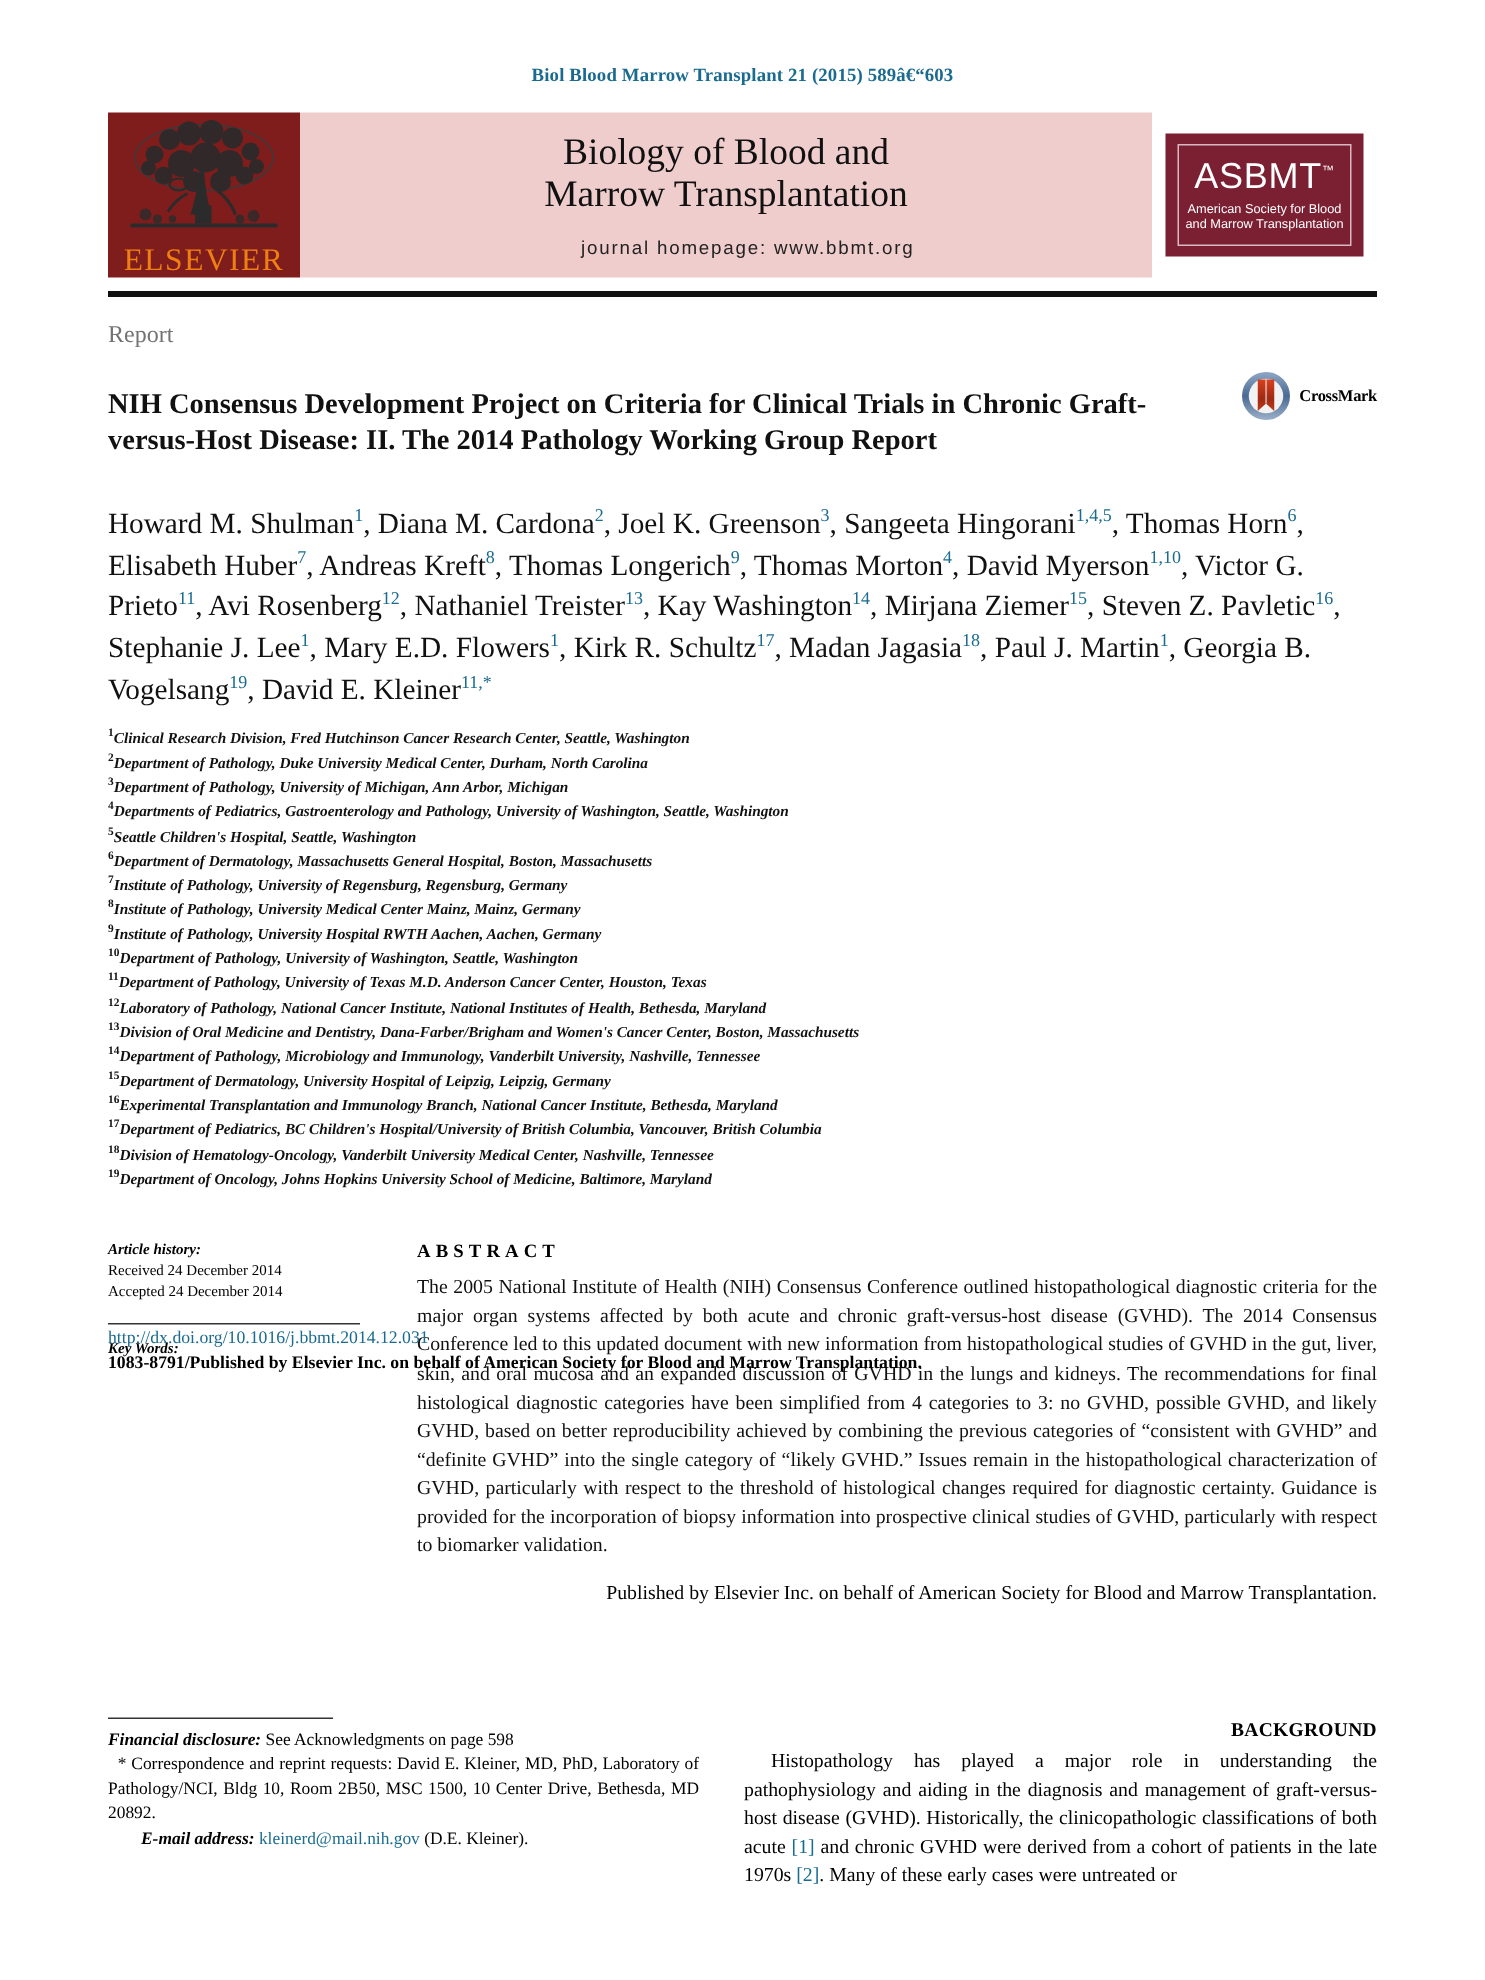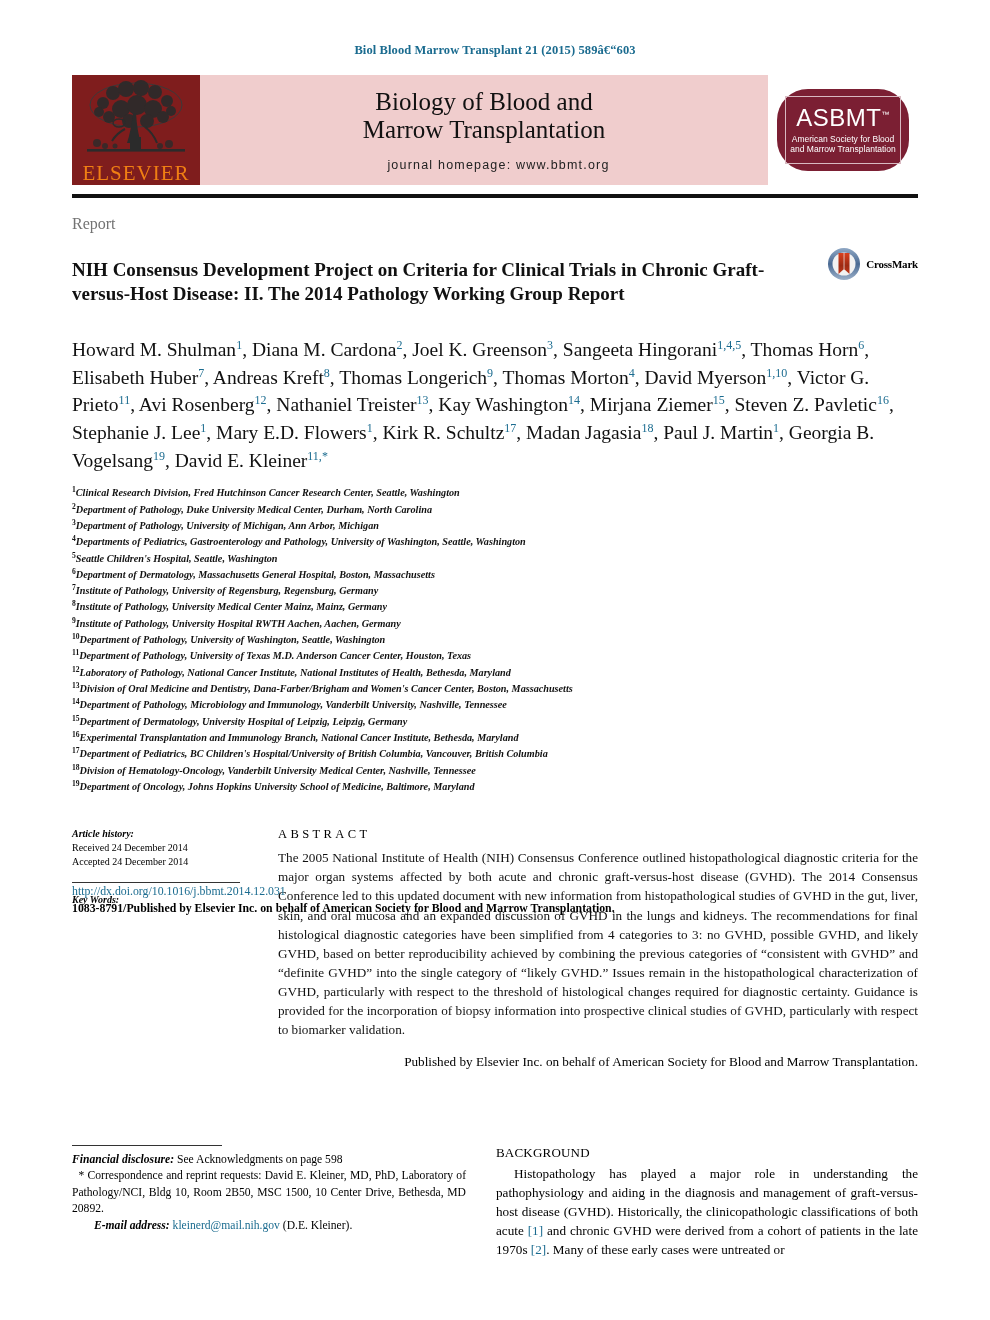--- a/index.html
+++ b/index.html
@@ -89,21 +89,20 @@
     justify-content: center;
     background: #ffffff;
   }
   .asbmt {
     width: 132px;
     height: 82px;
     background: #7b1f33;
     display: flex;
     align-items: center;
     justify-content: center;
-    border-radius: 31px;
   }
   .asbmt-inner {
     border: 1px solid #d8b9c1;
     width: 114px;
     height: 66px;
     display: flex;
     flex-direction: column;
     align-items: center;
     justify-content: center;
     color: #ffffff;
@@ -212,21 +211,21 @@
     margin: 13px 0 10px 0;
     width: 168px;
   }
   .kw-item { }
   .abstract-col {
     flex: 1 1 auto;
     padding-left: 6px;
   }
   .abstract-head {
     font-family: "Liberation Serif", serif;
-    font-weight: normal;
+    font-weight: bold;
     font-size: 12.5px;
     letter-spacing: 3.4px;
     margin-bottom: 6px;
   }
   .abstract-body {
     font-size: 13.2px;
     line-height: 1.45;
     text-align: justify;
     color: #111;
   }
@@ -259,24 +258,25 @@
     margin-bottom: 6px;
   }
   .footnote {
     font-size: 11.6px;
     line-height: 1.42;
     text-align: justify;
   }
   .footnote .it { font-style: italic; font-weight: bold; }
   .link { color: #1a6b8f; }
   .section-head {
-    font-weight: normal;
+    font-weight: bold;
     font-size: 13px;
     letter-spacing: .2px;
     margin-bottom: 3px;
+    text-align: right;
   }
   .body-text {
     font-size: 13.2px;
     line-height: 1.45;
     text-align: justify;
     text-indent: 18px;
   }
   .ref { color: #1a6b8f; }
 
   

